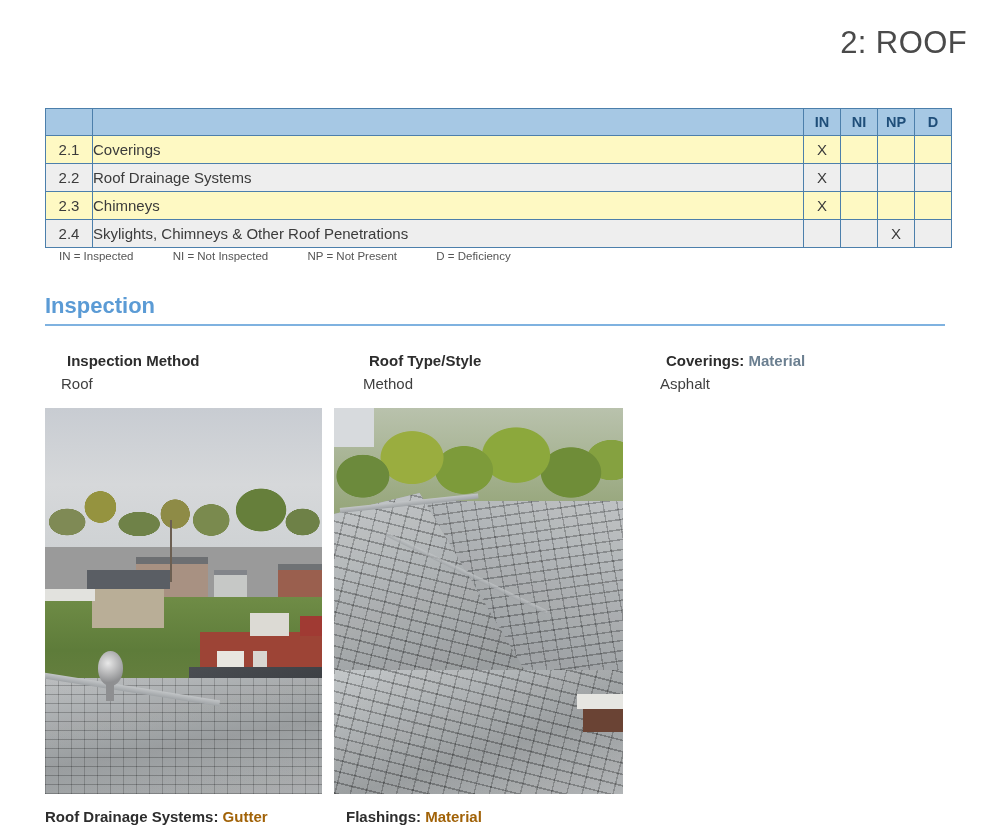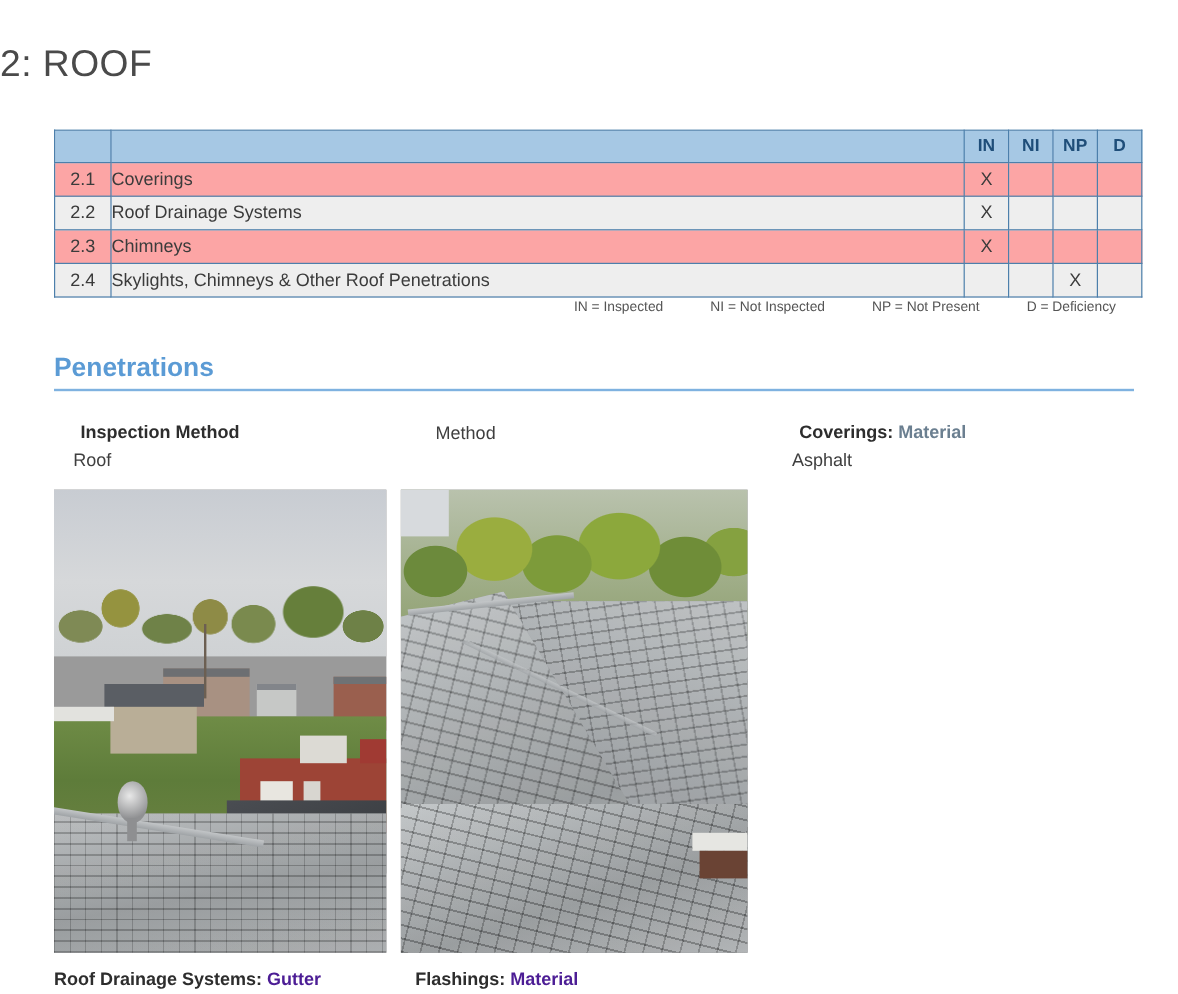--- a/index.html
+++ b/index.html
@@ -11,27 +11,27 @@
     width: 982px;
     height: 828px;
     font-family: "Liberation Sans", sans-serif;
     color: #333333;
     overflow: hidden;
     position: relative;
   }
 
   
   .page-title {
-    text-align: left;
+    text-align: right;
     font-size: 31px;
     font-weight: 400;
     color: #4a4a4a;
     letter-spacing: 0.4px;
-    margin: 0;
-    padding-top: 34px;
+    margin: 15px;
+    padding-top: 9px;
     line-height: 38px;
   }
 
   
   .table-wrap {
     position: absolute;
     left: 45px;
     top: 108px;
     width: 900px;
   }
@@ -57,29 +57,28 @@
     text-align: center;
     height: 26px;
   }
   .col-num  { width: 46px; text-align: center; }
   .col-name { width: 710px; }
   .col-mark { width: 36px; text-align: center; }
   td.col-num   { text-align: center; padding-left: 0; }
   td.col-name  { text-align: left; padding-left: 10px; margin-left: 43px; }
   td.col-mark  { text-align: center; font-size: 15px; color: #3b3b3b; }
   tr.alt td { background: #eeeeee; }
-  tr.plain td { background: #fca5a5; }
+  tr.plain td { background: #fef9c3; }
 
   
   .legend {
     position: absolute;
-    left: 30px;
+    left: 59px;
     top: 250px;
     width: 900px;
-    text-align: right;
     font-size: 11.5px;
     color: #555555;
     white-space: nowrap;
   }
   .legend span { margin-left: 36px; }
   .legend span:first-child { margin-left: 0; }
 
   
   .section-heading {
     position: absolute;
@@ -207,21 +206,21 @@
 
   
   .bottom-captions {
     position: absolute;
     left: 45px;
     top: 808px;
     width: 905px;
     height: 24px;
   }
   .cap { position: absolute; top: 0; font-size: 15px; font-weight: bold; color: #2d2d2d; white-space: nowrap; }
-  .cap .qual { color: #4c1d95; font-weight: bold; }
+  .cap .qual { color: #a16207; font-weight: bold; }
   .cap.c1 { left: 0px; }
   .cap.c2 { left: 301px; }
 </style>
 </head>
 <body>
 
 <h1 class="page-title">2: ROOF</h1>
 
 <div class="table-wrap">
   <table class="summary">
@@ -272,33 +271,36 @@
   </table>
 </div>
 
 <div class="legend">
   <span>IN = Inspected</span>
   <span>NI = Not Inspected</span>
   <span>NP = Not Present</span>
   <span>D = Deficiency</span>
 </div>
 
-<div class="section-heading">Penetrations</div>
+<div class="section-heading">Inspection</div>
 <div class="section-rule"></div>
 
 <div class="info-grid">
 
   <div class="info-field f1">
     <div class="info-label">
       <span>Inspection Method</span>
     </div>
     <div class="info-value">Roof</div>
   </div>
 
   <div class="info-field f2">
+    <div class="info-label">
+      <span>Roof Type/Style</span>
+    </div>
     <div class="info-value">Method</div>
   </div>
 
   <div class="info-field f3">
     <div class="info-label">
       <span>Coverings:</span>
       <span class="qual">Material</span>
     </div>
     <div class="info-value">Asphalt</div>
   </div>

